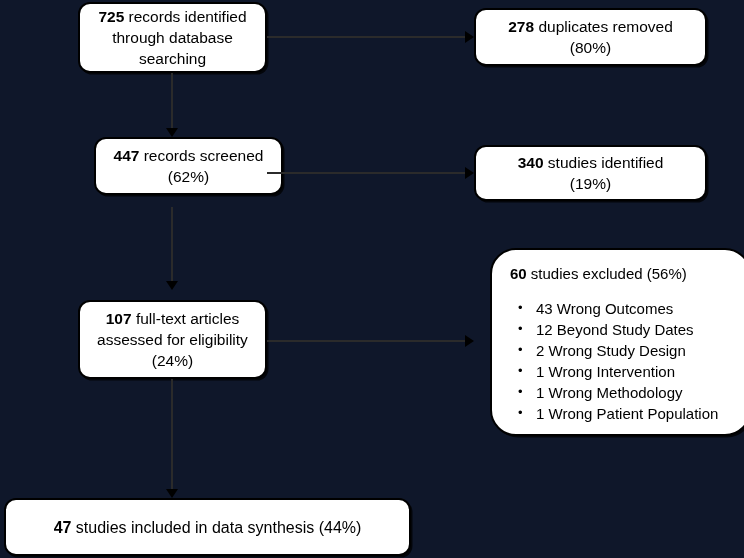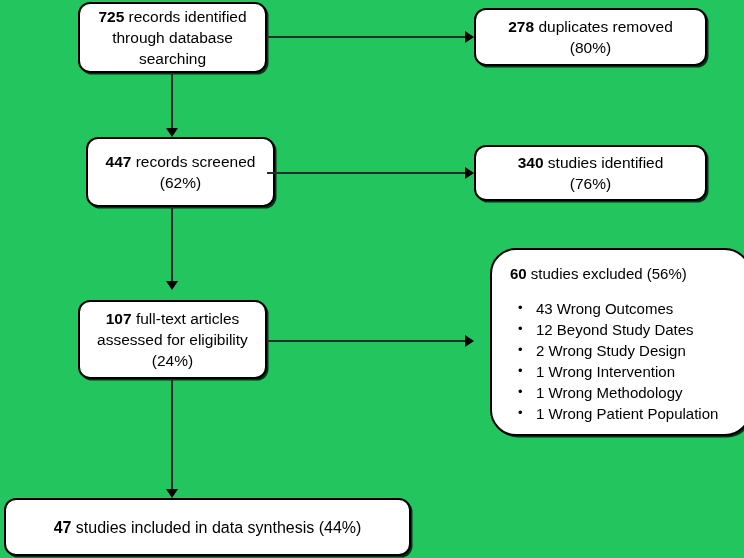--- a/index.html
+++ b/index.html
@@ -9,21 +9,21 @@
     background: #ffffff;
   }
   body {
     font-family: "Liberation Sans", sans-serif;
     color: #000000;
   }
   #canvas {
     position: relative;
     width: 744px;
     height: 558px;
-    background: #22c55e;
+    background: #0f172a;
     overflow: hidden;
   }
 
   
   .flow-box {
     position: absolute;
     box-sizing: border-box;
     background: #ffffff;
     border: 2px solid #000000;
     border-radius: 12px;
@@ -46,21 +46,21 @@
   }
 
   
   #box-identified {
     left: 78px;  top: 2px;   width: 189px; height: 71px;
   }
   #box-duplicates {
     left: 474px; top: 8px;   width: 233px; height: 58px;
   }
   #box-screened {
-    left: 86px;  top: 137px; width: 189px; height: 70px;
+    left: 94px;  top: 137px; width: 189px; height: 58px;
   }
   #box-irrelevant {
     left: 474px; top: 145px; width: 233px; height: 56px;
   }
   #box-fulltext {
     left: 78px;  top: 300px; width: 189px; height: 79px; align-items: center;
   }
   #box-included {
     left: 4px;   top: 498px; width: 407px; height: 58px;
     font-size: 16px;
@@ -164,21 +164,21 @@
     <span class="line">(80%)</span>
   </div>
 
   <div class="flow-box" id="box-screened">
     <span class="line"><b>447</b><span> records screened</span></span>
     <span class="line">(62%)</span>
   </div>
 
   <div class="flow-box" id="box-irrelevant">
     <span class="line"><b>340</b><span> studies identified</span></span>
-    <span class="line">(76%)</span>
+    <span class="line">(19%)</span>
   </div>
 
   <div class="flow-box" id="box-fulltext">
     <span class="line"><b>107</b><span> full-text articles</span></span>
     <span class="line">assessed for eligibility</span>
     <span class="line">(24%)</span>
   </div>
 
   <div id="box-excluded">
     <span class="excl-head"><b>60</b><span> studies excluded (56%)</span></span>

